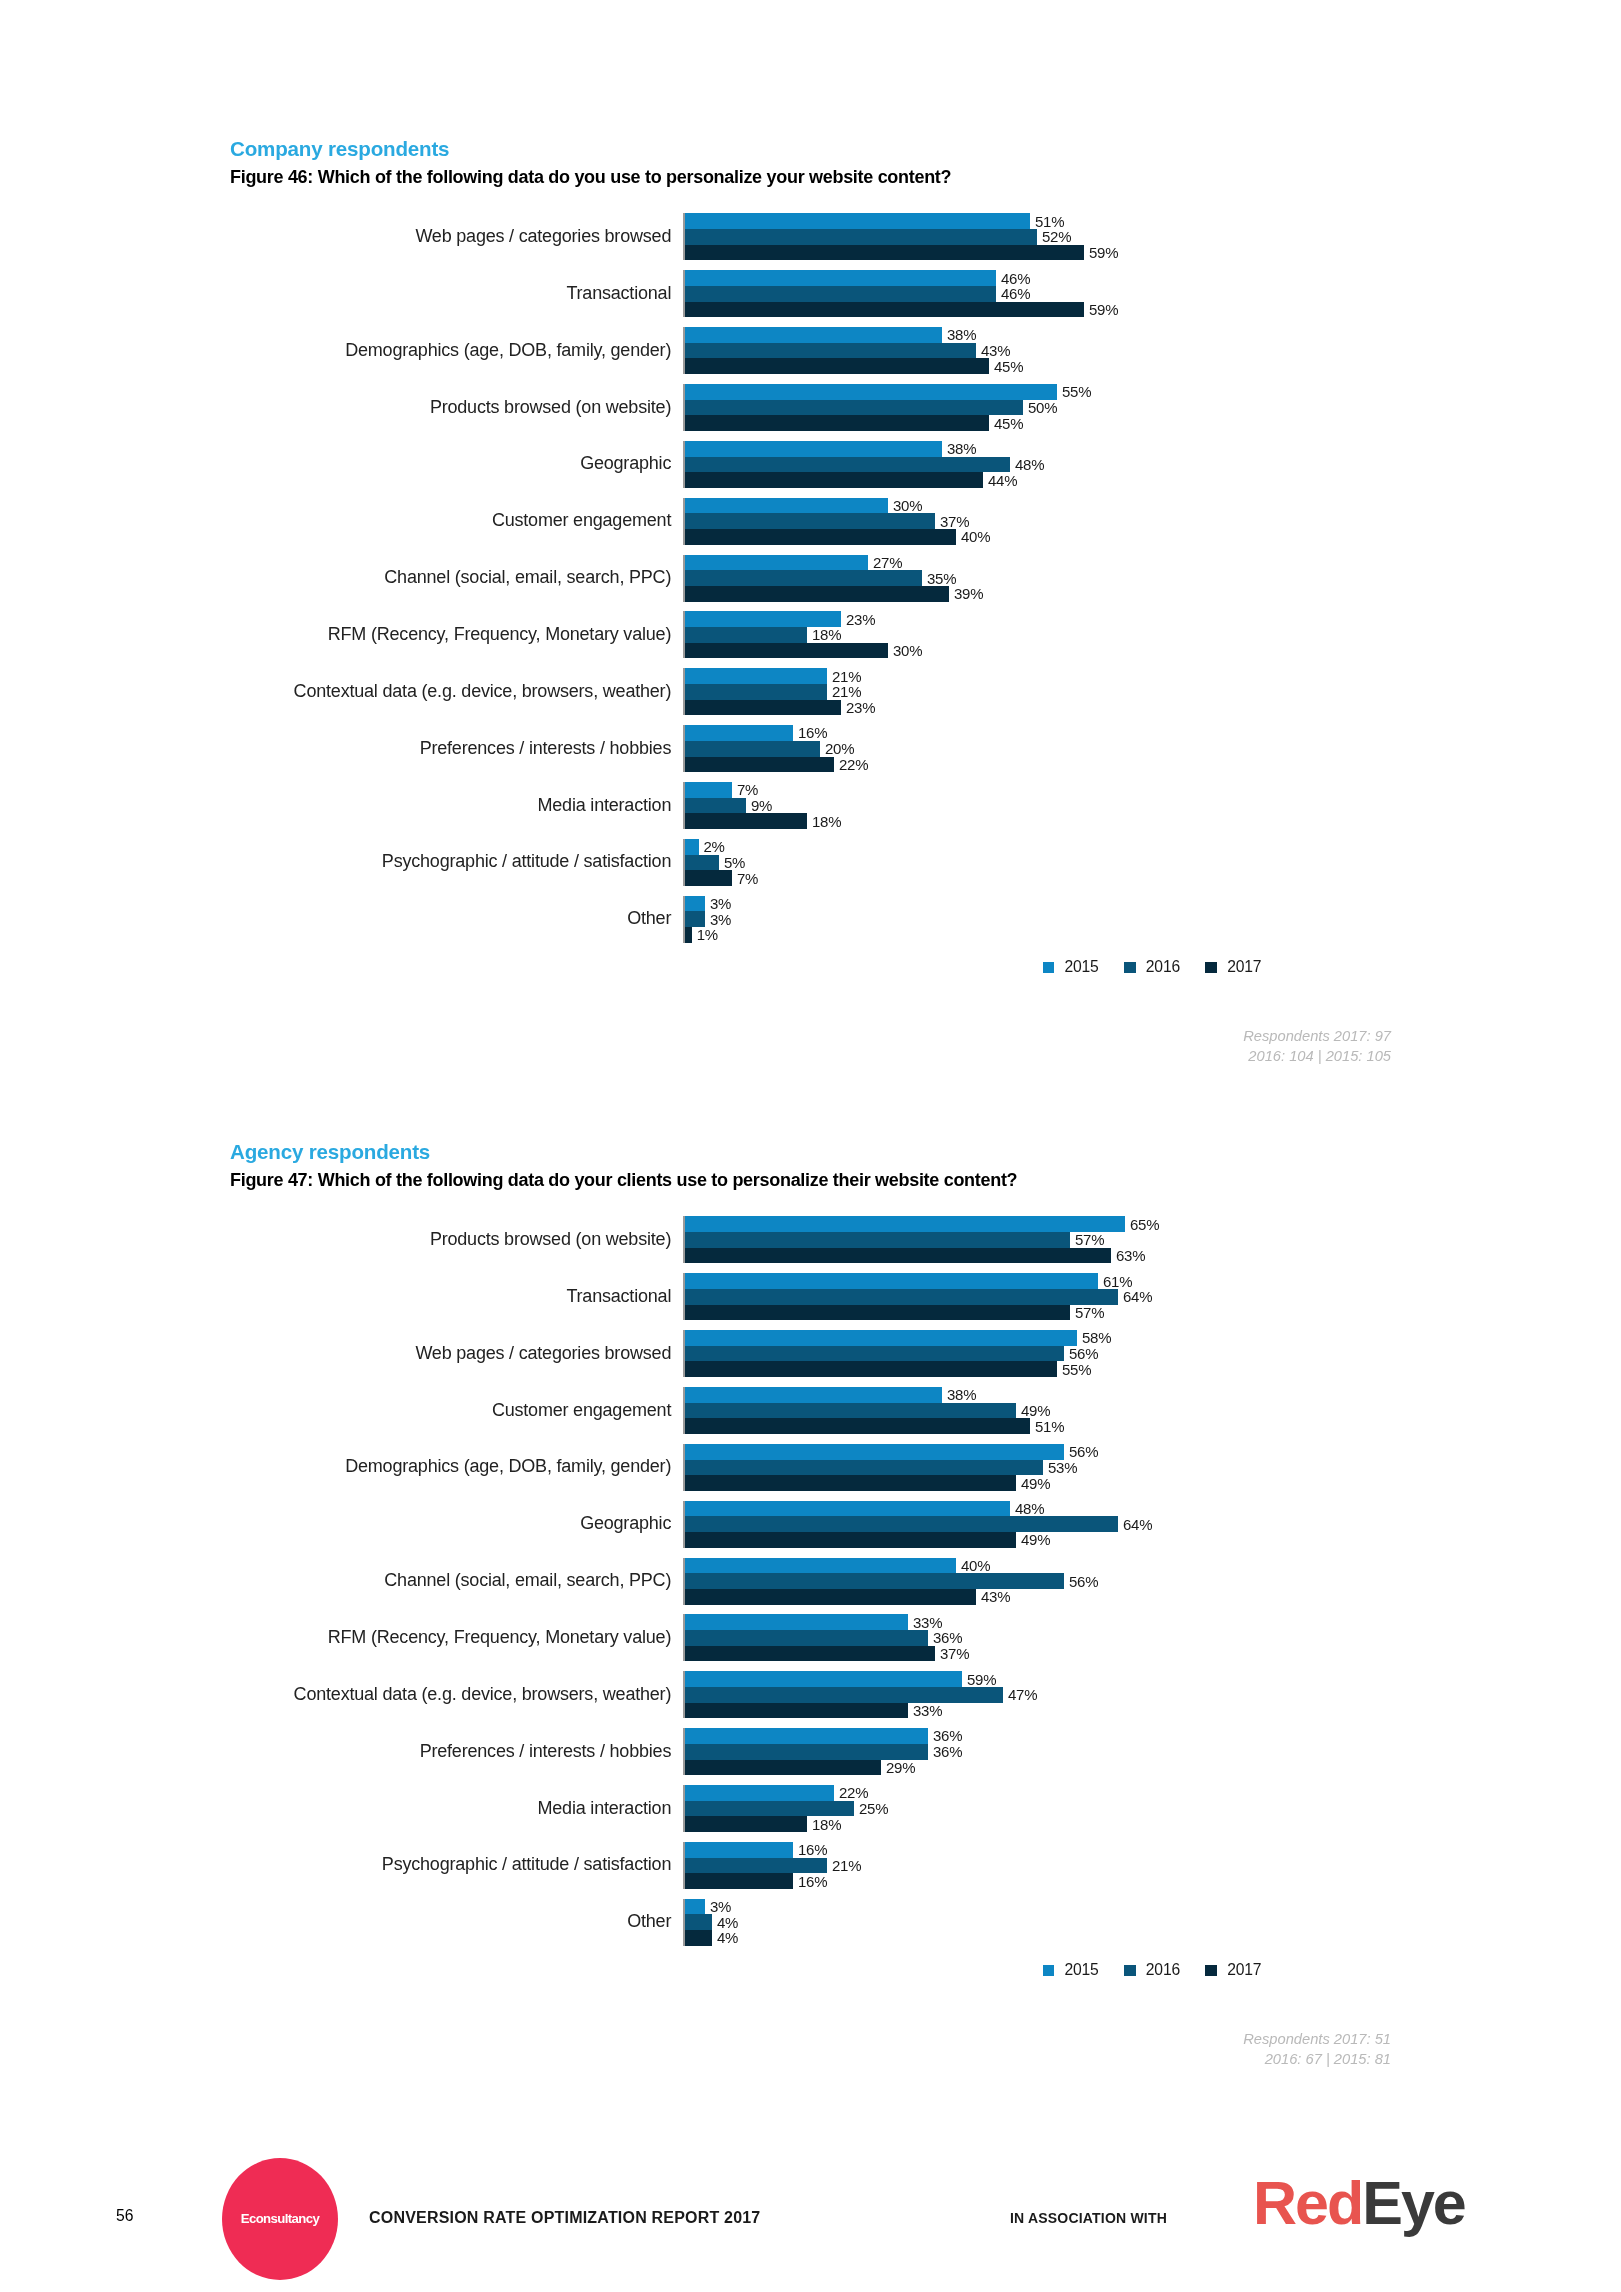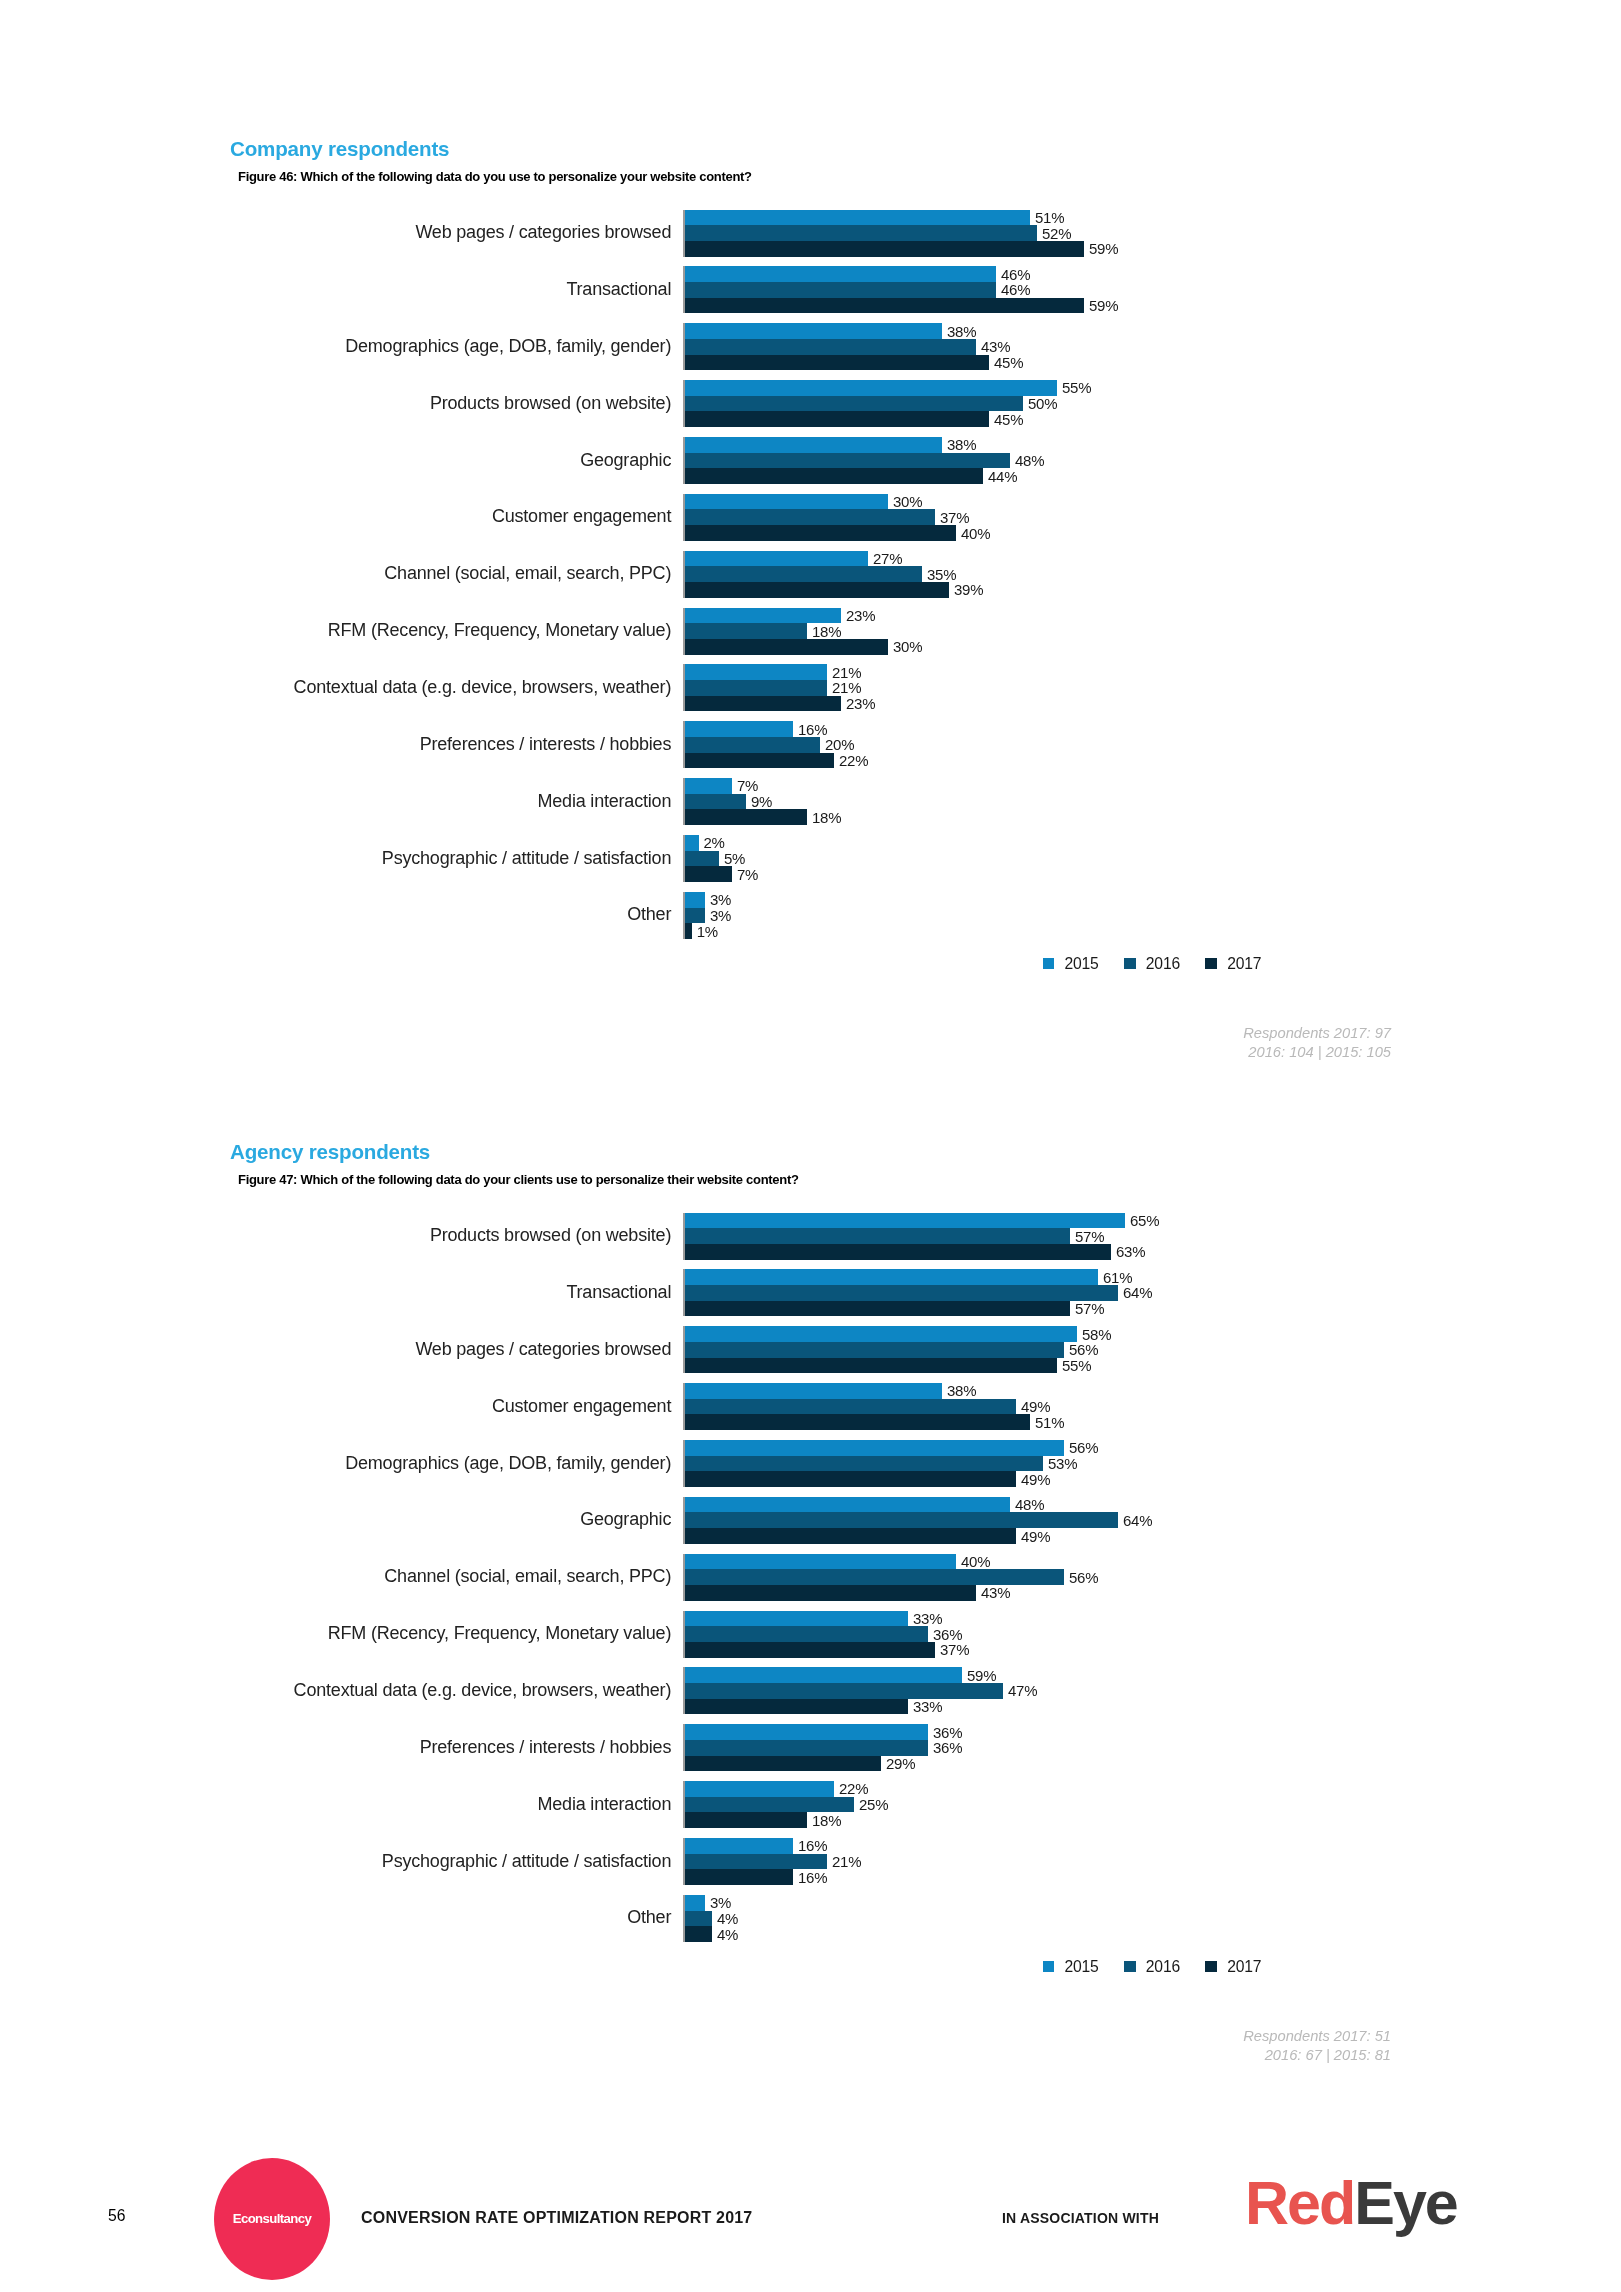--- a/index.html
+++ b/index.html
@@ -19,25 +19,25 @@
 
   .kicker {
     font-size:20.6px;
     font-weight:bold;
     color:#2aa9e0;
     letter-spacing:-0.2px;
     margin:0 0 5.9px 0;
     padding-left:230px;
   }
   .fig-title {
-    font-size:13px;
+    font-size:18px;
     font-weight:bold;
     color:#000000;
     letter-spacing:-0.3px;
-    margin:8px;
+    margin:0;
     padding-left:230px;
   }
 
   
   .chart {
     position:relative;
     margin-top:25.5px;
     padding-left:230px;
   }
   .plot {
@@ -106,21 +106,21 @@
     font-size:14.7px;
     color:#b9b9b9;
     line-height:1.35;
     padding-right:230px;
     margin-top:51px;
   }
 
   
   .footer {
     position:absolute;
-    left:0; bottom:0;
+    left:8px; bottom:0;
     width:1611px;
     height:147px;
   }
   .page-num {
     position:absolute;
     left:108px; top:61px;
     font-size:15.7px;
     color:#000;
   }
   .econ-logo {

